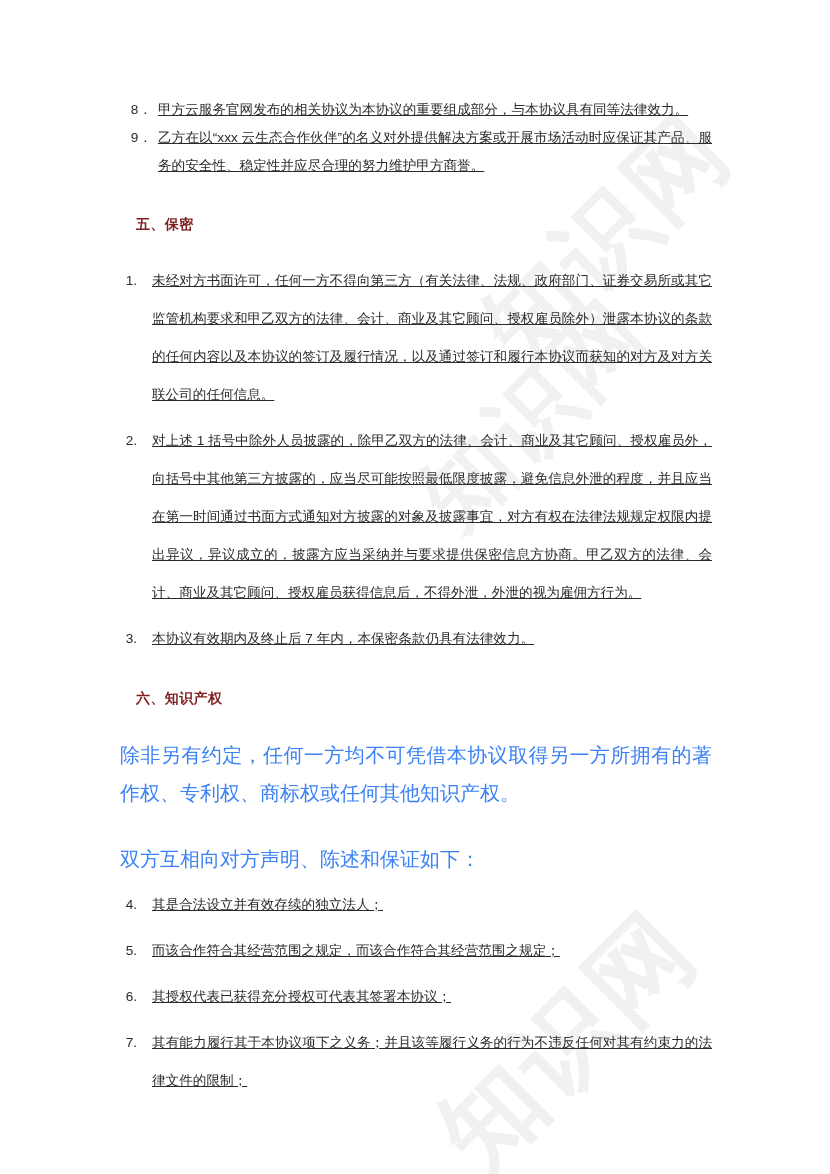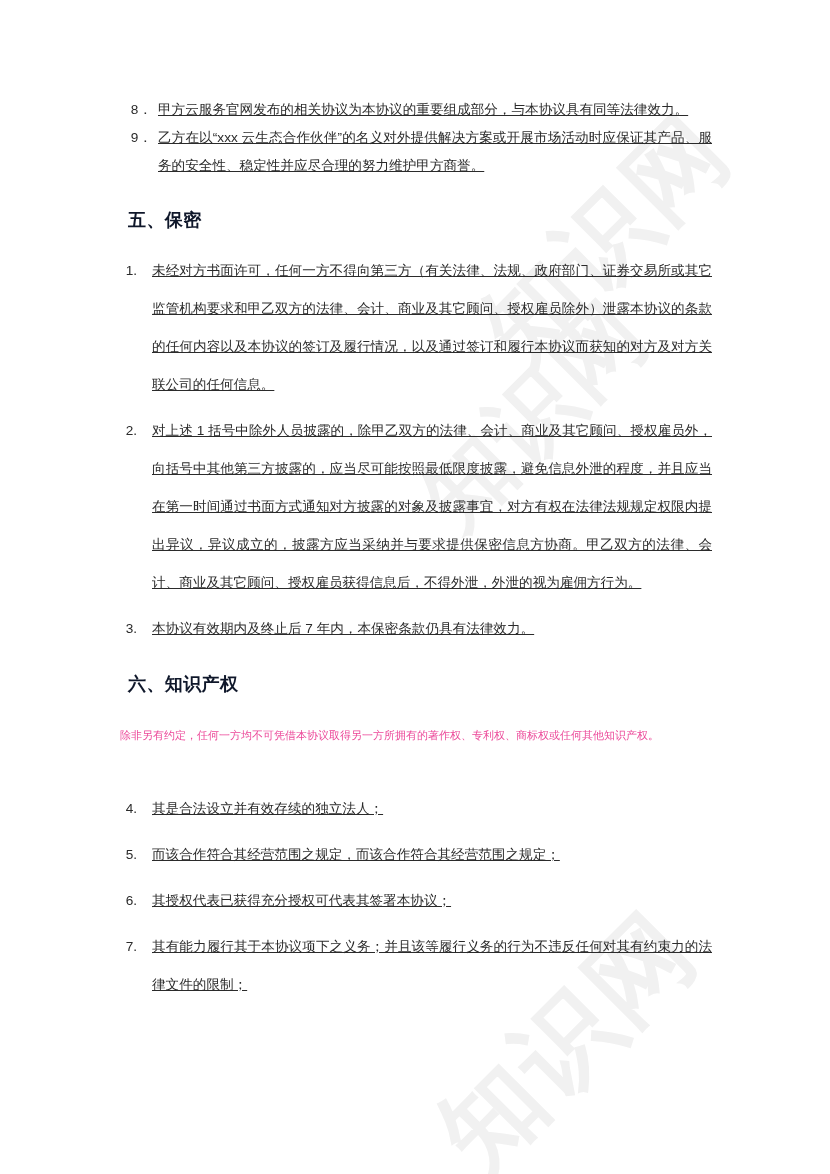--- a/index.html
+++ b/index.html
@@ -40,34 +40,34 @@
 
   
   .content {
     position: absolute;
     left: 120px;
     top: 96px;
     width: 592px;
   }
 
   .sec-heading {
-    font-size: 18px;
+    font-size: 14px;
     font-weight: 700;
-    color: #0f172a;
-    margin: 8px;
+    color: #7f1d1d;
+    margin: 16px;
     padding: 0;
     letter-spacing: 0.4px;
   }
 
   .body-para {
-    font-size: 11px;
+    font-size: 20px;
     line-height: 38px;
     margin: 0;
     text-align: justify;
-    color: #ec4899;
+    color: #3b82f6;
   }
 
   
   .item {
     display: flex;
     align-items: flex-start;
     font-size: 13.6px;
     color: #2b2b2b;
   }
   .item-num {
@@ -149,20 +149,21 @@
 
     <div class="gap-s"></div>
 
     <p class="body-para">除非另有约定，任何一方均不可凭借本协议取得另一方所拥有的著作权、专利权、商标权或任何其他知识产权。</p>
 
     <div class="gap-m"></div>
 
 
     <div class="gap-s"></div>
 
+    <p class="body-para">双方互相向对方声明、陈述和保证如下：</p>
 
     <div class="gap-xs"></div>
 
     <div class="list-loose">
       <div class="item">
         <span class="item-num">4.</span>
         <span class="item-text">其是合法设立并有效存续的独立法人；</span>
       </div>
       <div class="gap-xs"></div>
       <div class="item">

